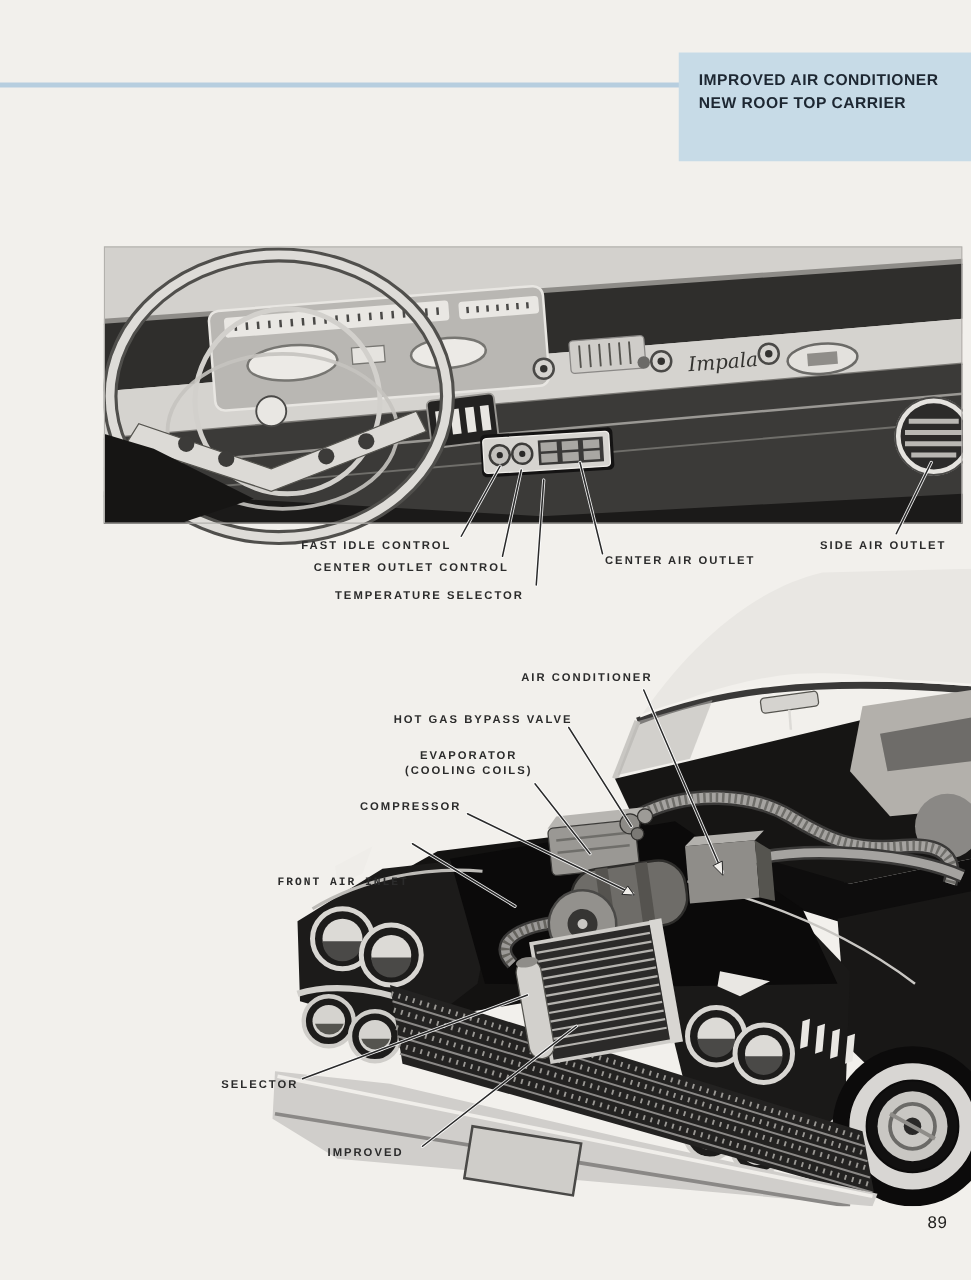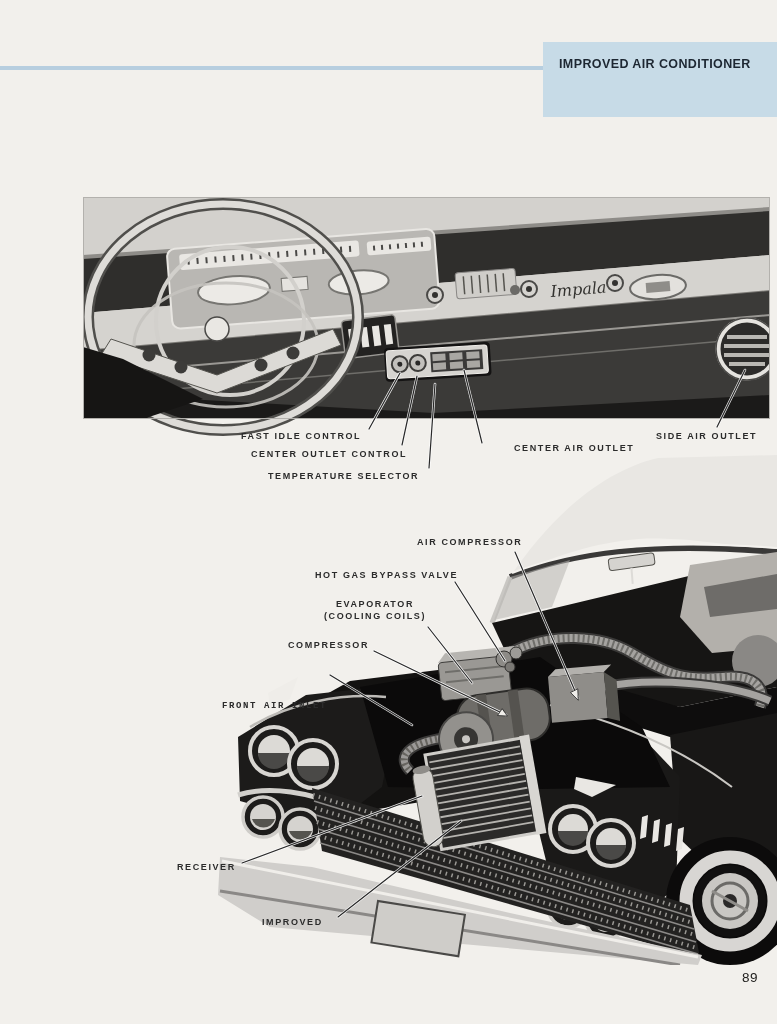--- a/index.html
+++ b/index.html
@@ -7,21 +7,21 @@
     width:777px;height:1024px;position:relative;overflow:hidden;
     background:#f2f0ec;
     font-family:"Liberation Sans",sans-serif;
   }
   .abs{position:absolute;}
   
   .header-rule{
     left:0;top:66px;width:545px;height:4px;background:#b7cedf;
   }
   .header-box{
-    left:543px;top:42px;width:234px;height:75px;background:#c7dbe7;
+    left:543px;top:42px;width:234px;height:87px;background:#c7dbe7;
     box-sizing:border-box;padding:13px 0 0 16px;
   }
   .header-box .hline{
     font-size:12.5px;font-weight:bold;letter-spacing:0.4px;
     color:#1d2732;line-height:18px;white-space:nowrap;
   }
   
   .figlabel{
     font-size:9px;font-weight:bold;letter-spacing:1.6px;
     color:#2b2b2b;white-space:nowrap;line-height:12px;
@@ -31,20 +31,21 @@
     left:742px;top:970px;font-size:13.5px;color:#22211f;letter-spacing:0.5px;
   }
   svg{display:block;}
 </style>
 </head>
 <body>
 
 <div class="abs header-rule"></div>
 <div class="abs header-box">
   <div class="hline">IMPROVED AIR CONDITIONER</div>
+  <div class="hline">NEW ROOF TOP CARRIER</div>
 </div>
 
 <svg class="abs" style="left:83px;top:197px;" width="687" height="295" viewBox="0 0 687 295">
   <g>
 
     <rect x="0" y="0" width="687" height="222" fill="#cac8c4"></rect>
     <rect x="0" y="0" width="687" height="70" fill="#d3d1cd"></rect>
 
     <polygon points="0,58 687,10 687,15 0,63" fill="#8e8c88"></polygon>
     <polygon points="0,62 687,14 687,58 0,116" fill="#2f2e2c"></polygon>
@@ -160,21 +161,21 @@
       <line x1="352" y1="187" x2="346" y2="271"></line>
       <line x1="381" y1="173" x2="399" y2="246"></line>
       <line x1="662" y1="173" x2="634" y2="230"></line>
     </g>
   </g>
 </svg>
 
 <div class="abs figlabel" style="left:241px;top:430px;">FAST IDLE CONTROL</div>
 <div class="abs figlabel" style="left:251px;top:448px;">CENTER OUTLET CONTROL</div>
 <div class="abs figlabel" style="left:268px;top:470px;">TEMPERATURE SELECTOR</div>
-<div class="abs figlabel" style="left:484px;top:442px;margin-left:30px;">CENTER AIR OUTLET</div>
+<div class="abs figlabel" style="left:484px;top:442px;">CENTER AIR OUTLET</div>
 <div class="abs figlabel" style="left:656px;top:430px;">SIDE AIR OUTLET</div>
 
 <svg class="abs" style="left:210px;top:455px;" width="567" height="510" viewBox="0 0 567 510">
   <g>
 
     <path d="M300,122 C340,62 392,16 448,3 L567,0 L567,98 C505,86 460,82 428,84 C388,87 338,102 300,122 Z" fill="#e9e7e3"></path>
     <path d="M300,122 C360,98 440,86 567,97" stroke="#3a3938" stroke-width="6" fill="none"></path>
     <path d="M302,118 C362,95 440,83 567,93" stroke="#f4f2ee" stroke-width="2" fill="none"></path>
     <path d="M300,122 L282,168" stroke="#c9c7c3" stroke-width="5"></path>
     <polygon points="284,165 300,122 360,105 342,152" fill="#b8b6b2" opacity="0.55"></polygon>
@@ -344,24 +345,24 @@
       <line x1="164" y1="196" x2="296" y2="260"></line>
       <line x1="120" y1="220" x2="202" y2="270"></line>
       <line x1="32" y1="408" x2="212" y2="341"></line>
       <line x1="128" y1="462" x2="251" y2="366"></line>
     </g>
     <polygon points="368,245 360.5,237.5 367.5,234" fill="#f0eeea" stroke="#2a2a2a" stroke-width="0.8"></polygon>
     <polygon points="297,261 287.5,260.5 292,254" fill="#f0eeea" stroke="#2a2a2a" stroke-width="0.8"></polygon>
   </g>
 </svg>
 
-<div class="abs figlabel" style="left:417px;top:536px;">AIR COMPRESSOR</div>
+<div class="abs figlabel" style="left:417px;top:536px;">AIR CONDITIONER</div>
 <div class="abs figlabel" style="left:315px;top:569px;">HOT GAS BYPASS VALVE</div>
 <div class="abs figlabel center" style="left:300px;top:598px;width:150px;">
   <div>EVAPORATOR</div>
   <div>(COOLING COILS)</div>
 </div>
 <div class="abs figlabel" style="left:288px;top:639px;">COMPRESSOR</div>
 <div class="abs figlabel" style="left:222px;top:700px;font-family:Liberation Mono, monospace;">FRONT AIR INLET</div>
-<div class="abs figlabel" style="left:177px;top:861px;">RECEIVER</div>
+<div class="abs figlabel" style="left:177px;top:861px;">SELECTOR</div>
 <div class="abs figlabel" style="left:262px;top:916px;">IMPROVED</div>
 
 <div class="abs page-number">89</div>
 
 </body></html>

